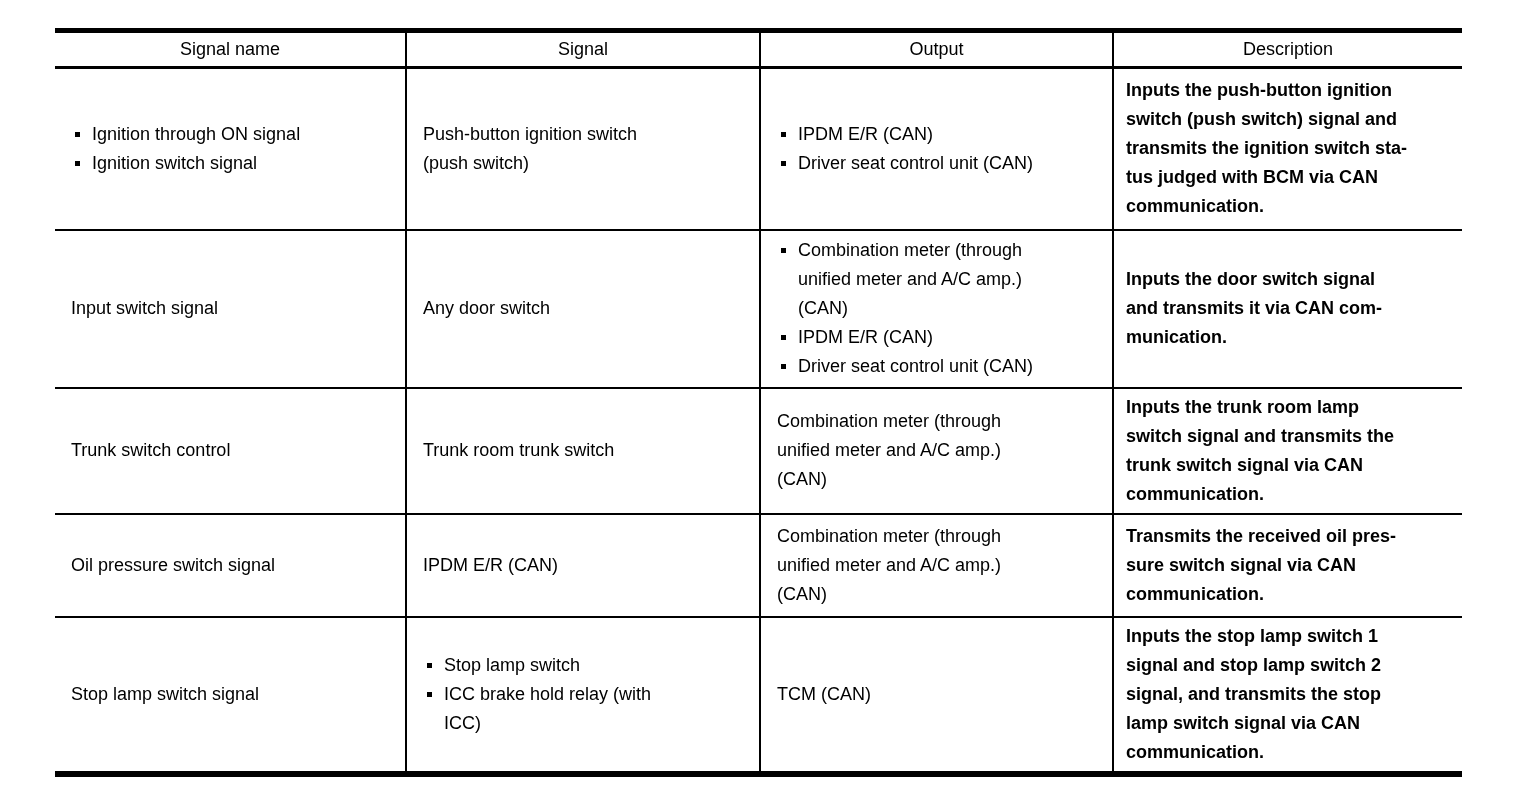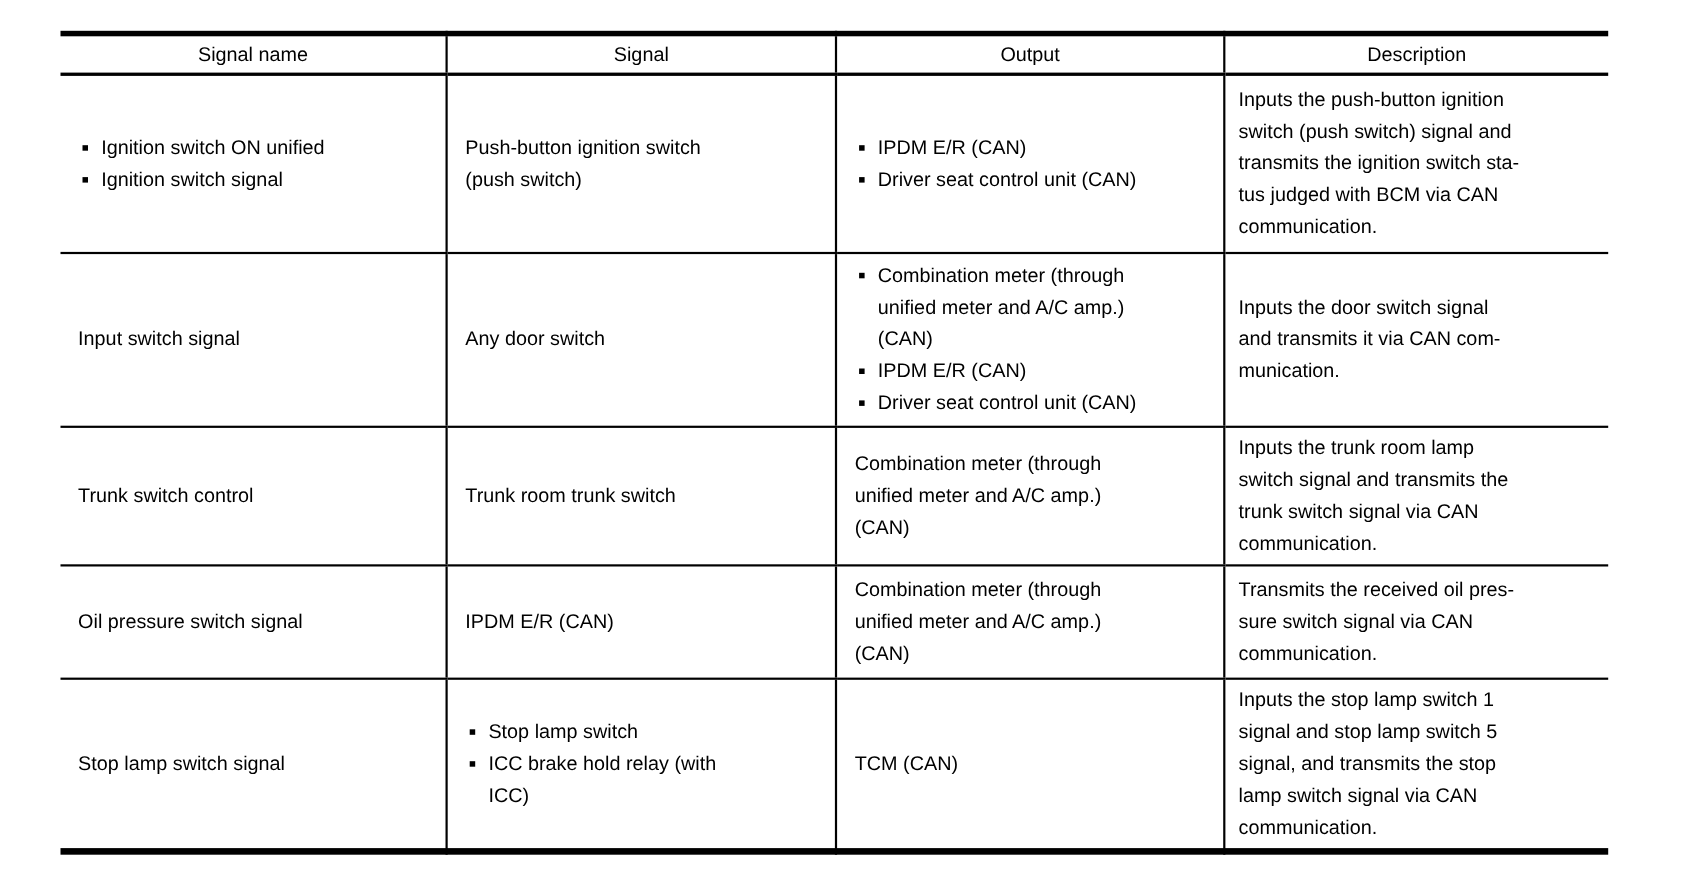--- a/index.html
+++ b/index.html
@@ -42,21 +42,21 @@
     font-weight: 400;
     text-align: center;
     padding: 0 4px;
   }
   tbody td {
     border-bottom: 2px solid #000;
     padding: 4px 10px 4px 16px;
     text-align: left;
   }
   tbody tr:last-child td { border-bottom: none; }
-  tbody td.desc { padding-left: 12px; padding-right: 6px; }
+  tbody td.desc { padding-left: 12px; padding-right: 6px; font-weight: bold; }
   .pre { white-space: pre-line; }
   ul.blist {
     list-style: none;
     margin: 0;
     padding: 0;
   }
   ul.blist li {
     position: relative;
     padding-left: 21px;
   }
@@ -87,21 +87,21 @@
         <th>Signal</th>
         <th>Output</th>
         <th>Description</th>
       </tr>
     </thead>
     <tbody>
 
       <tr style="height:162px">
         <td>
           <ul class="blist">
-            <li><span class="pre">Ignition switch ON unified</span></li>
+            <li><span class="pre">Ignition through ON signal</span></li>
             <li><span class="pre">Ignition switch signal</span></li>
           </ul>
         </td>
         <td><span class="pre">Push-button ignition switch
 (push switch)</span></td>
         <td>
           <ul class="blist">
             <li><span class="pre">IPDM E/R (CAN)</span></li>
             <li><span class="pre">Driver seat control unit (CAN)</span></li>
           </ul>
@@ -157,21 +157,21 @@
         <td><span class="pre">Stop lamp switch signal</span></td>
         <td>
           <ul class="blist">
             <li><span class="pre">Stop lamp switch</span></li>
             <li><span class="pre">ICC brake hold relay (with
 ICC)</span></li>
           </ul>
         </td>
         <td><span class="pre">TCM (CAN)</span></td>
         <td class="desc"><span class="pre">Inputs the stop lamp switch 1
-signal and stop lamp switch 5
+signal and stop lamp switch 2
 signal, and transmits the stop
 lamp switch signal via CAN
 communication.</span></td>
       </tr>
 
     </tbody>
   </table>
 </div>
 
 </body></html>

